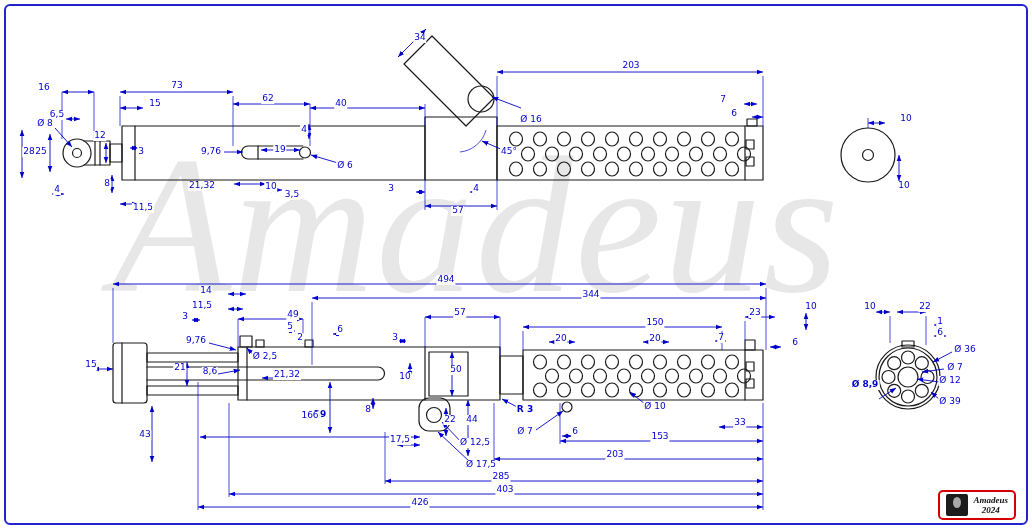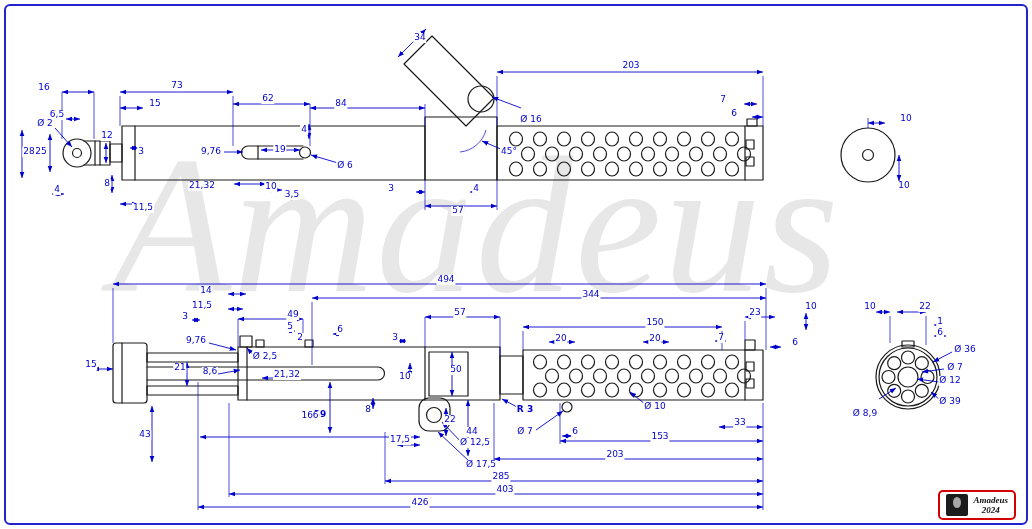--- a/index.html
+++ b/index.html
@@ -323,31 +323,31 @@
     <line class="ldr" x1="879" y1="399" x2="896" y2="388"></line>
     <line class="ldr" x1="940" y1="400" x2="931" y2="392"></line>
   </g>
 </svg>
 
 <div class="labels">
     <span class="dim-label" style="left: 44px; top: 88px;">16</span>
     <span class="dim-label" style="left: 177px; top: 86px;">73</span>
     <span class="dim-label" style="left: 155px; top: 104px;">15</span>
     <span class="dim-label" style="left: 268px; top: 99px;">62</span>
-    <span class="dim-label" style="left: 341px; top: 104px;">84</span>
+    <span class="dim-label" style="left: 341px; top: 104px;">40</span>
     <span class="dim-label" style="left: 420px; top: 38px;">34</span>
     <span class="dim-label" style="left: 631px; top: 66px;">203</span>
     <span class="dim-label" style="left: 723px; top: 100px;">7</span>
     <span class="dim-label" style="left: 734px; top: 114px;">6</span>
     <span class="dim-label" style="left: 531px; top: 120px;">Ø 16</span>
     <span class="dim-label" style="left: 57px; top: 115px;">6,5</span>
-    <span class="dim-label" style="left: 45px; top: 124px;">Ø 2</span>
+    <span class="dim-label" style="left: 45px; top: 124px;">Ø 8</span>
     <span class="dim-label" style="left: 29px; top: 152px;">28</span>
     <span class="dim-label" style="left: 41px; top: 152px;">25</span>
-    <span class="dim-label" style="left: 100px; top: 136px; margin-left: 7px;">12</span>
+    <span class="dim-label" style="left: 100px; top: 136px;">12</span>
     <span class="dim-label" style="left: 141px; top: 152px;">3</span>
     <span class="dim-label" style="left: 211px; top: 152px;">9,76</span>
     <span class="dim-label" style="left: 280px; top: 150px;">19</span>
     <span class="dim-label" style="left: 304px; top: 130px;">4</span>
     <span class="dim-label" style="left: 345px; top: 166px;">Ø 6</span>
     <span class="dim-label" style="left: 509px; top: 152px;">45°</span>
     <span class="dim-label" style="left: 202px; top: 186px;">21,32</span>
     <span class="dim-label" style="left: 271px; top: 187px;">10</span>
     <span class="dim-label" style="left: 292px; top: 195px;">3,5</span>
     <span class="dim-label" style="left: 143px; top: 208px;">11,5</span>
@@ -383,41 +383,41 @@
     <span class="dim-label" style="left: 265px; top: 357px;">Ø 2,5</span>
     <span class="dim-label" style="left: 287px; top: 375px;">21,32</span>
     <span class="dim-label" style="left: 456px; top: 370px;">50</span>
     <span class="dim-label" style="left: 405px; top: 377px;">10</span>
     <span class="dim-label" style="left: 320px; top: 415px; font-weight: bold;">39</span>
     <span class="dim-label" style="left: 368px; top: 410px;">8</span>
     <span class="dim-label" style="left: 145px; top: 435px;">43</span>
     <span class="dim-label" style="left: 310px; top: 416px;">166</span>
     <span class="dim-label" style="left: 400px; top: 440px;">17,5</span>
     <span class="dim-label" style="left: 450px; top: 420px;">22</span>
-    <span class="dim-label" style="left: 472px; top: 432px;">44</span>
+    <span class="dim-label" style="left: 472px; top: 420px;">44</span>
     <span class="dim-label" style="left: 475px; top: 443px;">Ø 12,5</span>
     <span class="dim-label" style="left: 525px; top: 432px;">Ø 7</span>
     <span class="dim-label" style="left: 575px; top: 432px;">6</span>
     <span class="dim-label" style="left: 525px; top: 410px; font-weight: bold;">R 3</span>
     <span class="dim-label" style="left: 655px; top: 407px;">Ø 10</span>
     <span class="dim-label" style="left: 660px; top: 437px;">153</span>
     <span class="dim-label" style="left: 740px; top: 423px;">33</span>
     <span class="dim-label" style="left: 615px; top: 455px;">203</span>
     <span class="dim-label" style="left: 481px; top: 465px;">Ø 17,5</span>
     <span class="dim-label" style="left: 501px; top: 477px;">285</span>
     <span class="dim-label" style="left: 505px; top: 490px;">403</span>
     <span class="dim-label" style="left: 420px; top: 503px;">426</span>
     <span class="dim-label" style="left: 870px; top: 307px;">10</span>
     <span class="dim-label" style="left: 925px; top: 307px;">22</span>
     <span class="dim-label" style="left: 940px; top: 322px;">1</span>
     <span class="dim-label" style="left: 940px; top: 333px;">6</span>
     <span class="dim-label" style="left: 965px; top: 350px;">Ø 36</span>
     <span class="dim-label" style="left: 955px; top: 368px;">Ø 7</span>
     <span class="dim-label" style="left: 950px; top: 381px;">Ø 12</span>
-    <span class="dim-label" style="left: 865px; top: 414px;">Ø 8,9</span>
+    <span class="dim-label" style="left: 865px; top: 385px; font-weight: bold;">Ø 8,9</span>
     <span class="dim-label" style="left: 950px; top: 402px;">Ø 39</span>
   </div>
 
 <div class="logo">
   <div class="logo-icon">
     <span class="logo-head"></span>
   </div>
   <div class="logo-text">
     <span>Amadeus</span>
     <span>2024</span>

